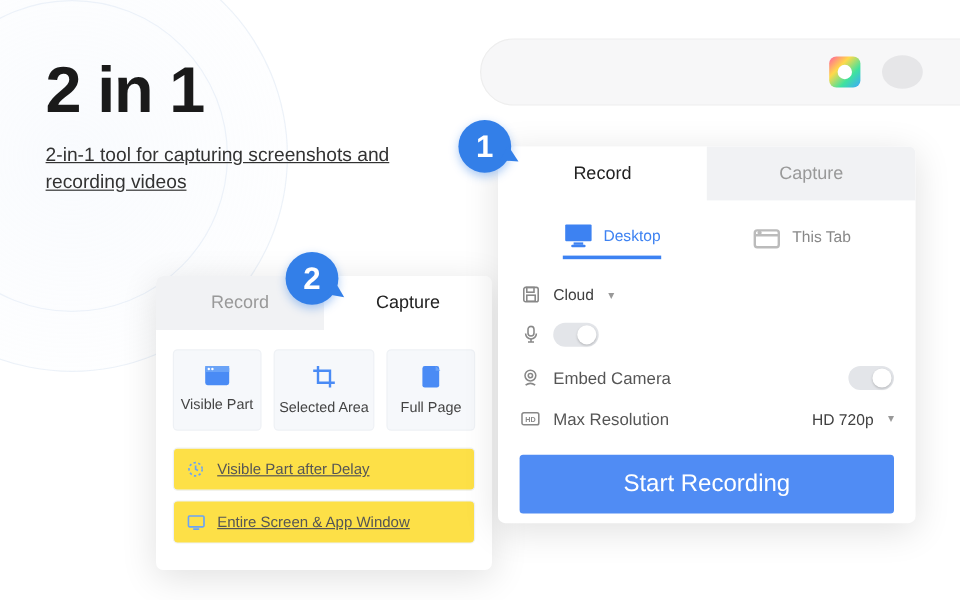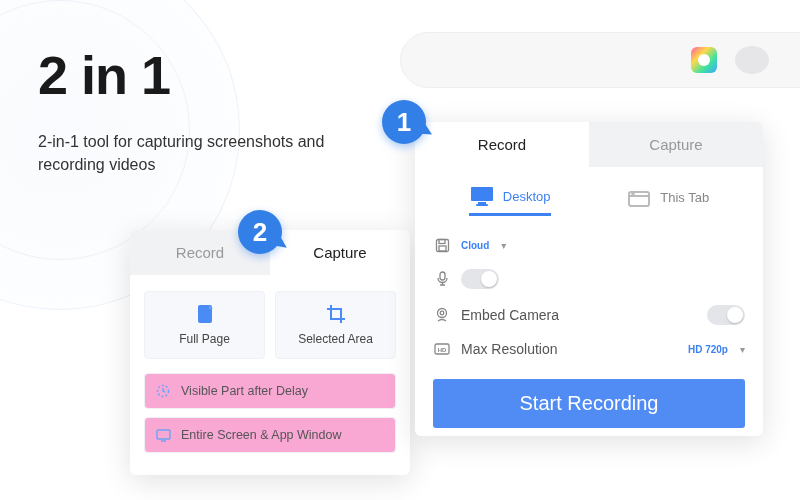--- a/index.html
+++ b/index.html
@@ -4,21 +4,21 @@
 <style>
   * { box-sizing: border-box; margin: 0; padding: 0; font-family: -apple-system, BlinkMacSystemFont, "Segoe UI", Arial, sans-serif; }
   body { width: 800px; height: 500px; overflow: hidden; background: #fff; position: relative; }
 
   .bg-ring { position: absolute; border-radius: 50%; border: 1px solid rgba(200,215,235,0.3); }
   .ring1 { width: 360px; height: 360px; left: -120px; top: -50px; background: radial-gradient(circle, rgba(230,238,250,0.25), rgba(255,255,255,0)); }
   .ring2 { width: 260px; height: 260px; left: -70px; top: 0px; }
 
   .hero { position: absolute; left: 38px; top: 44px; }
   .hero h1 { font-size: 54px; font-weight: 700; color: #1a1a1a; letter-spacing: -1px; }
-  .hero p { margin-top: 24px; font-size: 16px; color: #333; line-height: 1.45; max-width: 300px; }
+  .hero p { margin-top: 12px; font-size: 16px; color: #333; line-height: 1.45; max-width: 300px; text-decoration: underline; }
 
   .topbar { position: absolute; top: 32px; left: 400px; right: -20px; height: 56px; background: #f7f7f8; border: 1px solid #eee; border-radius: 36px 0 0 36px; display:flex; align-items:center; justify-content:flex-end; padding-right: 50px; gap: 18px;}
   .topbar .ext-icon { width: 26px; height: 26px; border-radius: 6px; background: linear-gradient(135deg,#ff5da0,#ffd94a,#3fe29f,#3da7ff); display:flex;align-items:center;justify-content:center;}
   .topbar .ext-icon:after{content:"";width:12px;height:12px;border-radius:50%;background:#fff;}
   .topbar .blob { width: 34px; height: 28px; border-radius: 50%; background: #e6e6e8; }
 
   .panel { position: absolute; background: #fff; border-radius: 6px; box-shadow: 0 6px 30px rgba(0,0,0,.12); overflow: hidden; }
   .panel-record { left: 415px; top: 122px; width: 348px; }
   .panel-capture { left: 130px; top: 230px; width: 280px; }
 
@@ -27,34 +27,34 @@
   .tab.active { background: #fff; color: #222; font-weight: 500; }
 
   .modes { display: flex; justify-content: space-around; padding: 18px 16px 8px; }
   .mode { display:flex; flex-direction:row; align-items:center; gap:8px; font-size:13px; color:#888; cursor:pointer; padding-bottom:6px;}
   .mode.active { color:#3d82f2; border-bottom:3px solid #3d82f2; }
   .mode .micon { width:26px; height:22px; display:flex;align-items:center;justify-content:center;}
 
   .options { padding: 6px 18px 14px; }
   .opt { display:flex; align-items:center; gap:10px; padding: 8px 0; font-size:14px; color:#555; }
   .opt .lbl { flex:1; }
-  .opt .val { color:#3b82f6; font-size:10px;font-weight:bold; }
+  .opt .val { color:#404040; font-size:13px; }
   .opt .chev { color:#999; font-size:10px; margin-left:2px;}
   .toggle { width:38px; height:20px; border-radius:20px; background:#e3e5e9; position:relative; cursor:pointer;}
   .toggle:after{content:"";position:absolute;width:16px;height:16px;border-radius:50%;background:#fff;top:2px;right:2px;box-shadow:0 1px 2px rgba(0,0,0,.2);}
   .opt .oicon{width:18px;display:flex;justify-content:center;color:#888;}
 
   .start-btn { margin: 0 18px 8px; background:#508cf4; color:#fff; text-align:center; padding:13px 0; border-radius:3px; font-size:20px; cursor:pointer;}
 
   .cap-modes { display:flex; gap:10px; padding:16px 14px 10px; }
   .cap-mode { flex:1; display:flex;flex-direction:column;align-items:center;gap:8px;font-size:12px;color:#444;background:#f6f8fb;border:1px solid #eef1f5;border-radius:4px;padding:12px 4px;cursor:pointer;white-space:nowrap;}
   .cap-mode .ci{color:#4a8bf5;}
 
   .cap-list { padding: 4px 14px 14px; }
-  .cap-item { display:flex; align-items:center; gap:10px; padding:10px 10px; font-size:12.5px; color:#555; background:#f9a8d4; border:1px solid #eef1f5; border-radius:4px; margin-bottom:8px; cursor:pointer;}
+  .cap-item { display:flex; align-items:center; gap:10px; padding:10px 10px; font-size:12.5px; color:#555; background:#fde047; border:1px solid #eef1f5; border-radius:4px; margin-bottom:8px; cursor:pointer;text-decoration:underline;}
   .cap-item .ci{color:#6aa3f7;width:16px;display:flex;justify-content:center;}
 
   .badge { position:absolute; width:44px; height:44px; border-radius:50%; background:#337fe8; color:#fff; font-size:26px; font-weight:600; display:flex;align-items:center;justify-content:center; box-shadow:0 3px 8px rgba(51,127,232,.4);}
   .badge .tail{position:absolute;width:0;height:0;}
   .badge-1{ left:382px; top:100px;}
   .badge-1 .tail{right:-7px;bottom:6px;border-left:14px solid #337fe8;border-top:7px solid transparent;border-bottom:7px solid transparent;transform:rotate(30deg);}
   .badge-2{ left:238px; top:210px;}
   .badge-2 .tail{right:-6px;bottom:4px;border-left:13px solid #337fe8;border-top:6px solid transparent;border-bottom:6px solid transparent;transform:rotate(35deg);}
 
   svg{display:block}
@@ -76,35 +76,46 @@
 </div>
 
 <div class="panel panel-capture">
   <div class="tabs">
     <div class="tab">Record</div>
     <div class="tab active">Capture</div>
   </div>
   <div class="cap-modes">
     <div class="cap-mode">
       <span class="ci">
+          <svg width="22" height="18" viewBox="0 0 22 18">
+            <rect x="1" y="1" width="20" height="16" rx="2" fill="#4a8bf5"></rect>
+            <rect x="1" y="1" width="20" height="5" fill="#6aa3f7"></rect>
+            <circle cx="4" cy="3.5" r="1" fill="#fff"></circle>
+            <circle cx="7" cy="3.5" r="1" fill="#fff"></circle>
+          </svg>
+        </span>
+      <span>Visible Part</span>
+    </div>
+    <div class="cap-mode">
+      <span class="ci">
+          <svg width="20" height="20" viewBox="0 0 20 20" fill="none" stroke="#4a8bf5" stroke-width="2">
+            <path d="M5 1 V15 H19"></path>
+            <path d="M1 5 H15 V19"></path>
+          </svg>
+        </span>
+      <span>Selected Area</span>
+    </div>
+    <div class="cap-mode">
+      <span class="ci">
           <svg width="18" height="20" viewBox="0 0 18 20">
             <rect x="2" y="1" width="14" height="18" rx="2" fill="#4a8bf5"></rect>
             <path d="M13 1 v4 h4" fill="#6aa3f7"></path>
           </svg>
         </span>
       <span>Full Page</span>
-    </div>
-    <div class="cap-mode">
-      <span class="ci">
-          <svg width="20" height="20" viewBox="0 0 20 20" fill="none" stroke="#4a8bf5" stroke-width="2">
-            <path d="M5 1 V15 H19"></path>
-            <path d="M1 5 H15 V19"></path>
-          </svg>
-        </span>
-      <span>Selected Area</span>
     </div>
   </div>
   <div class="cap-list">
     <div class="cap-item">
       <span class="ci">
           <svg width="14" height="14" viewBox="0 0 14 14" fill="none" stroke="#6aa3f7" stroke-width="1.4">
             <circle cx="7" cy="7" r="5.5" stroke-dasharray="2 2"></circle>
             <path d="M7 4 V7 L9 8"></path>
           </svg>
         </span>

